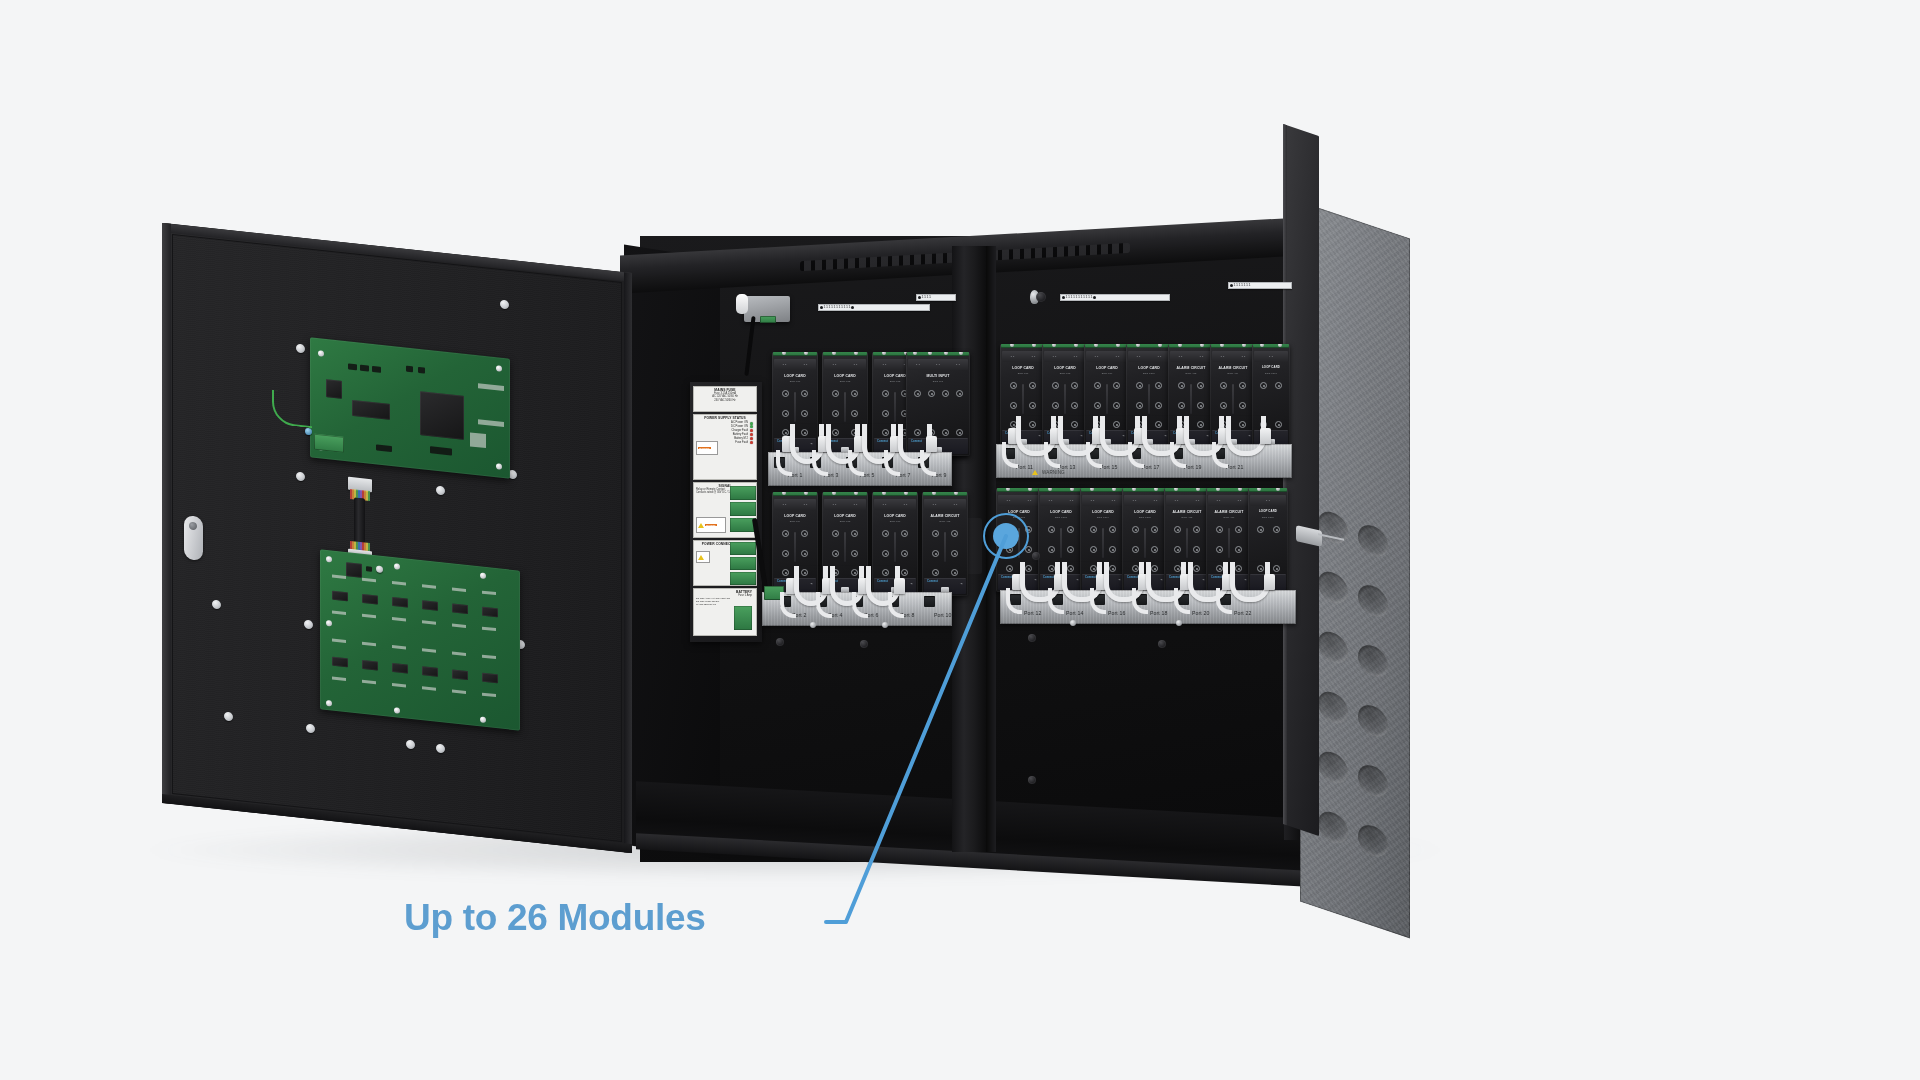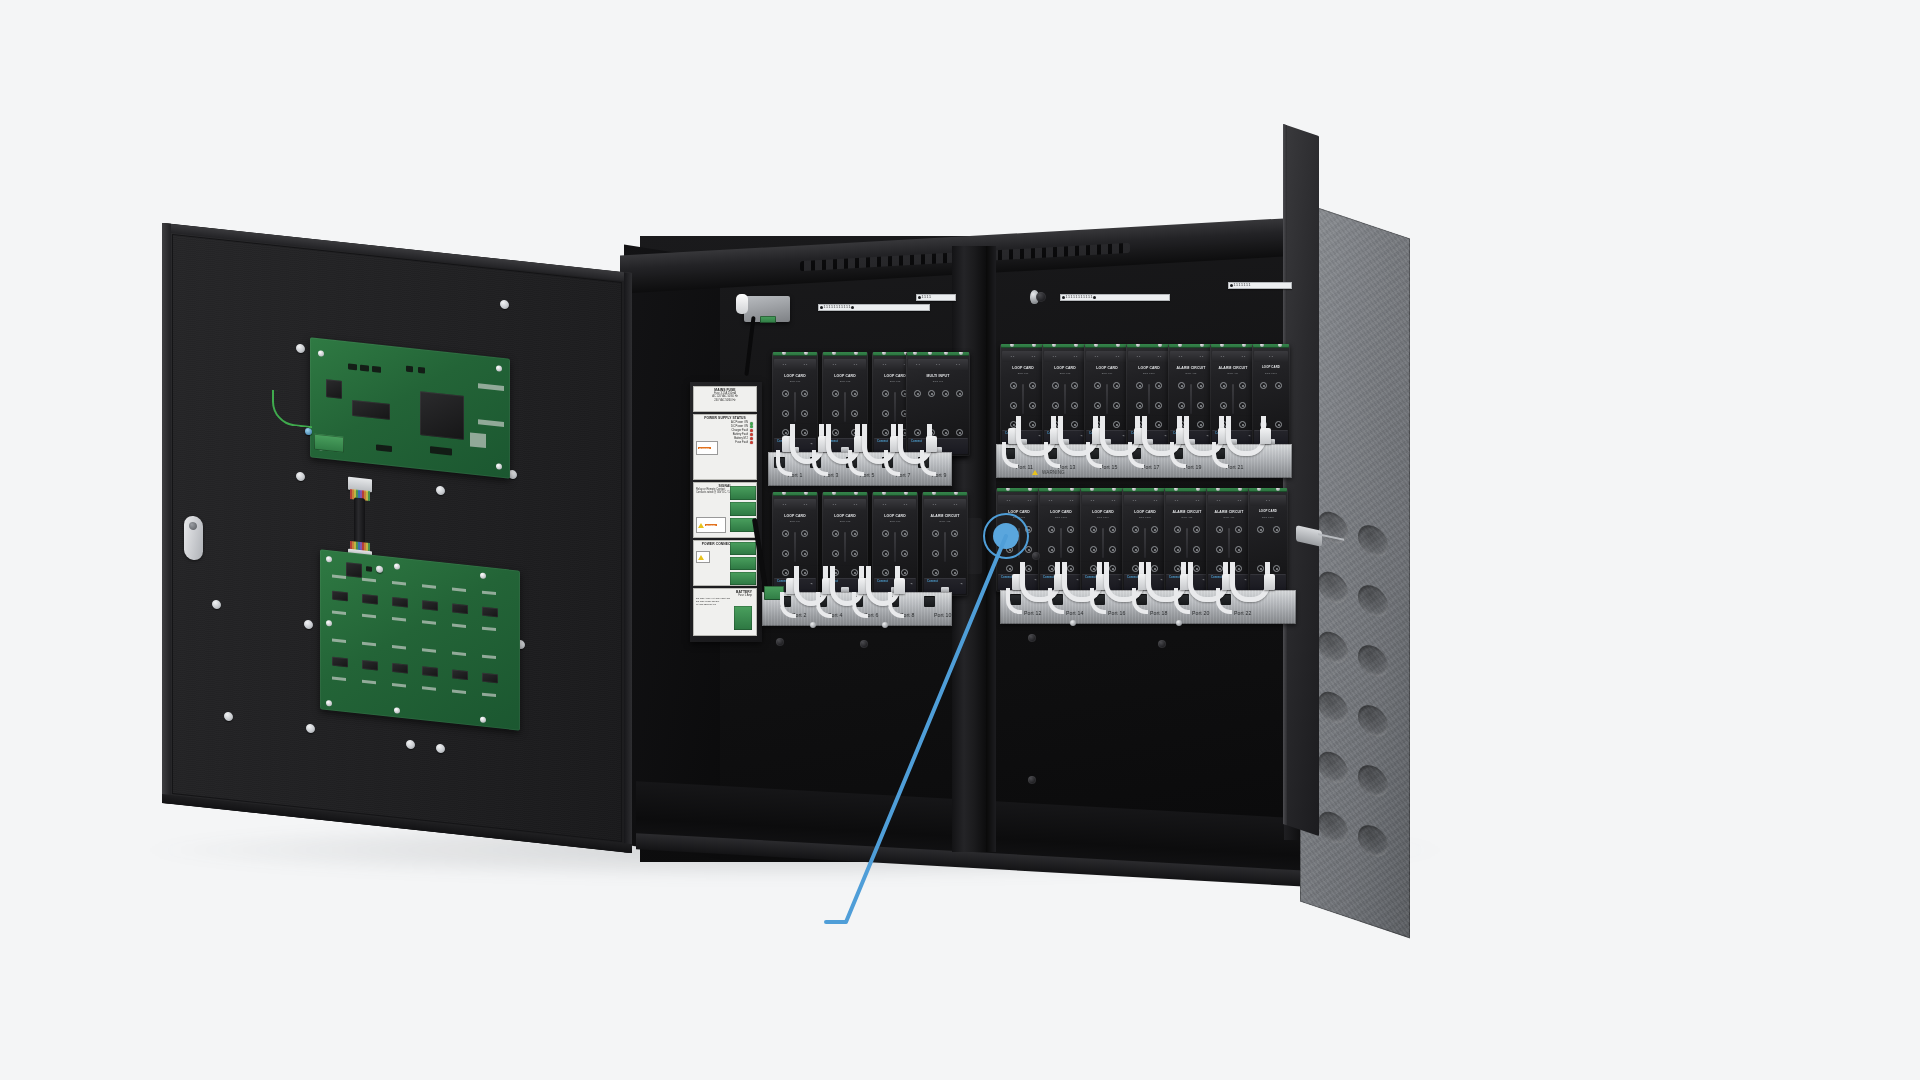--- a/index.html
+++ b/index.html
@@ -1647,14 +1647,15 @@
   <div class="screw-dot" style="left:1032px; top:552px;"></div>
   <div class="screw-dot" style="left:1036px; top:292px; width:10px; height:10px;"></div>
 
   <div class="target-ring"></div>
   <div class="target-dot"></div>
 
   <svg class="callout-svg" viewBox="0 0 1920 1080">
     <polyline points="1006,536 846,922 826,922" fill="none" stroke="#4f9ed8" stroke-width="4" stroke-linecap="round" stroke-linejoin="round"></polyline>
   </svg>
 
+  <div class="callout-text">Up to 26 Modules</div>
 
 </div>
 
 </body></html>

